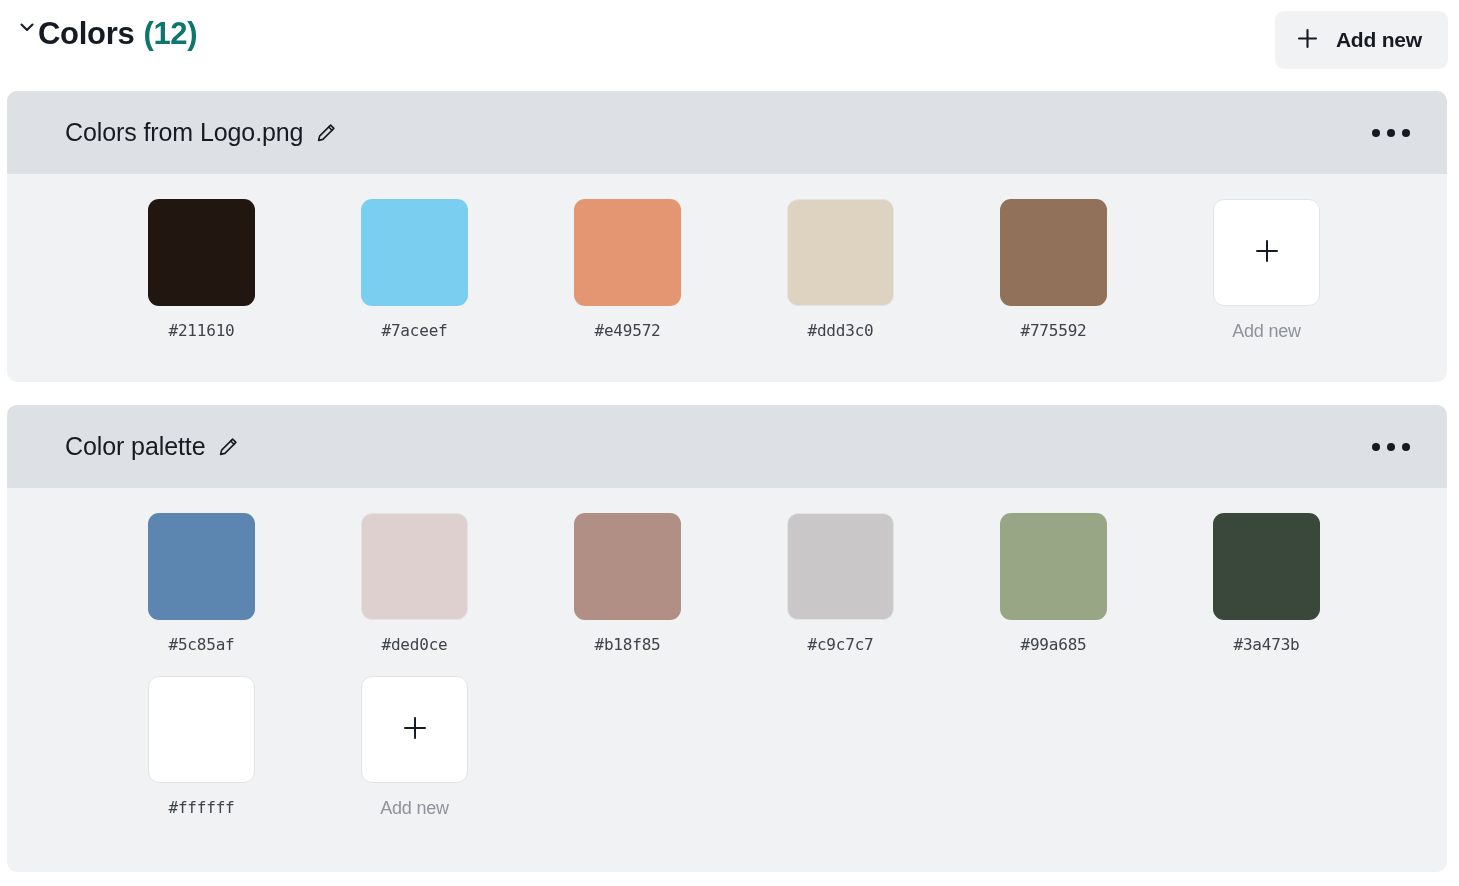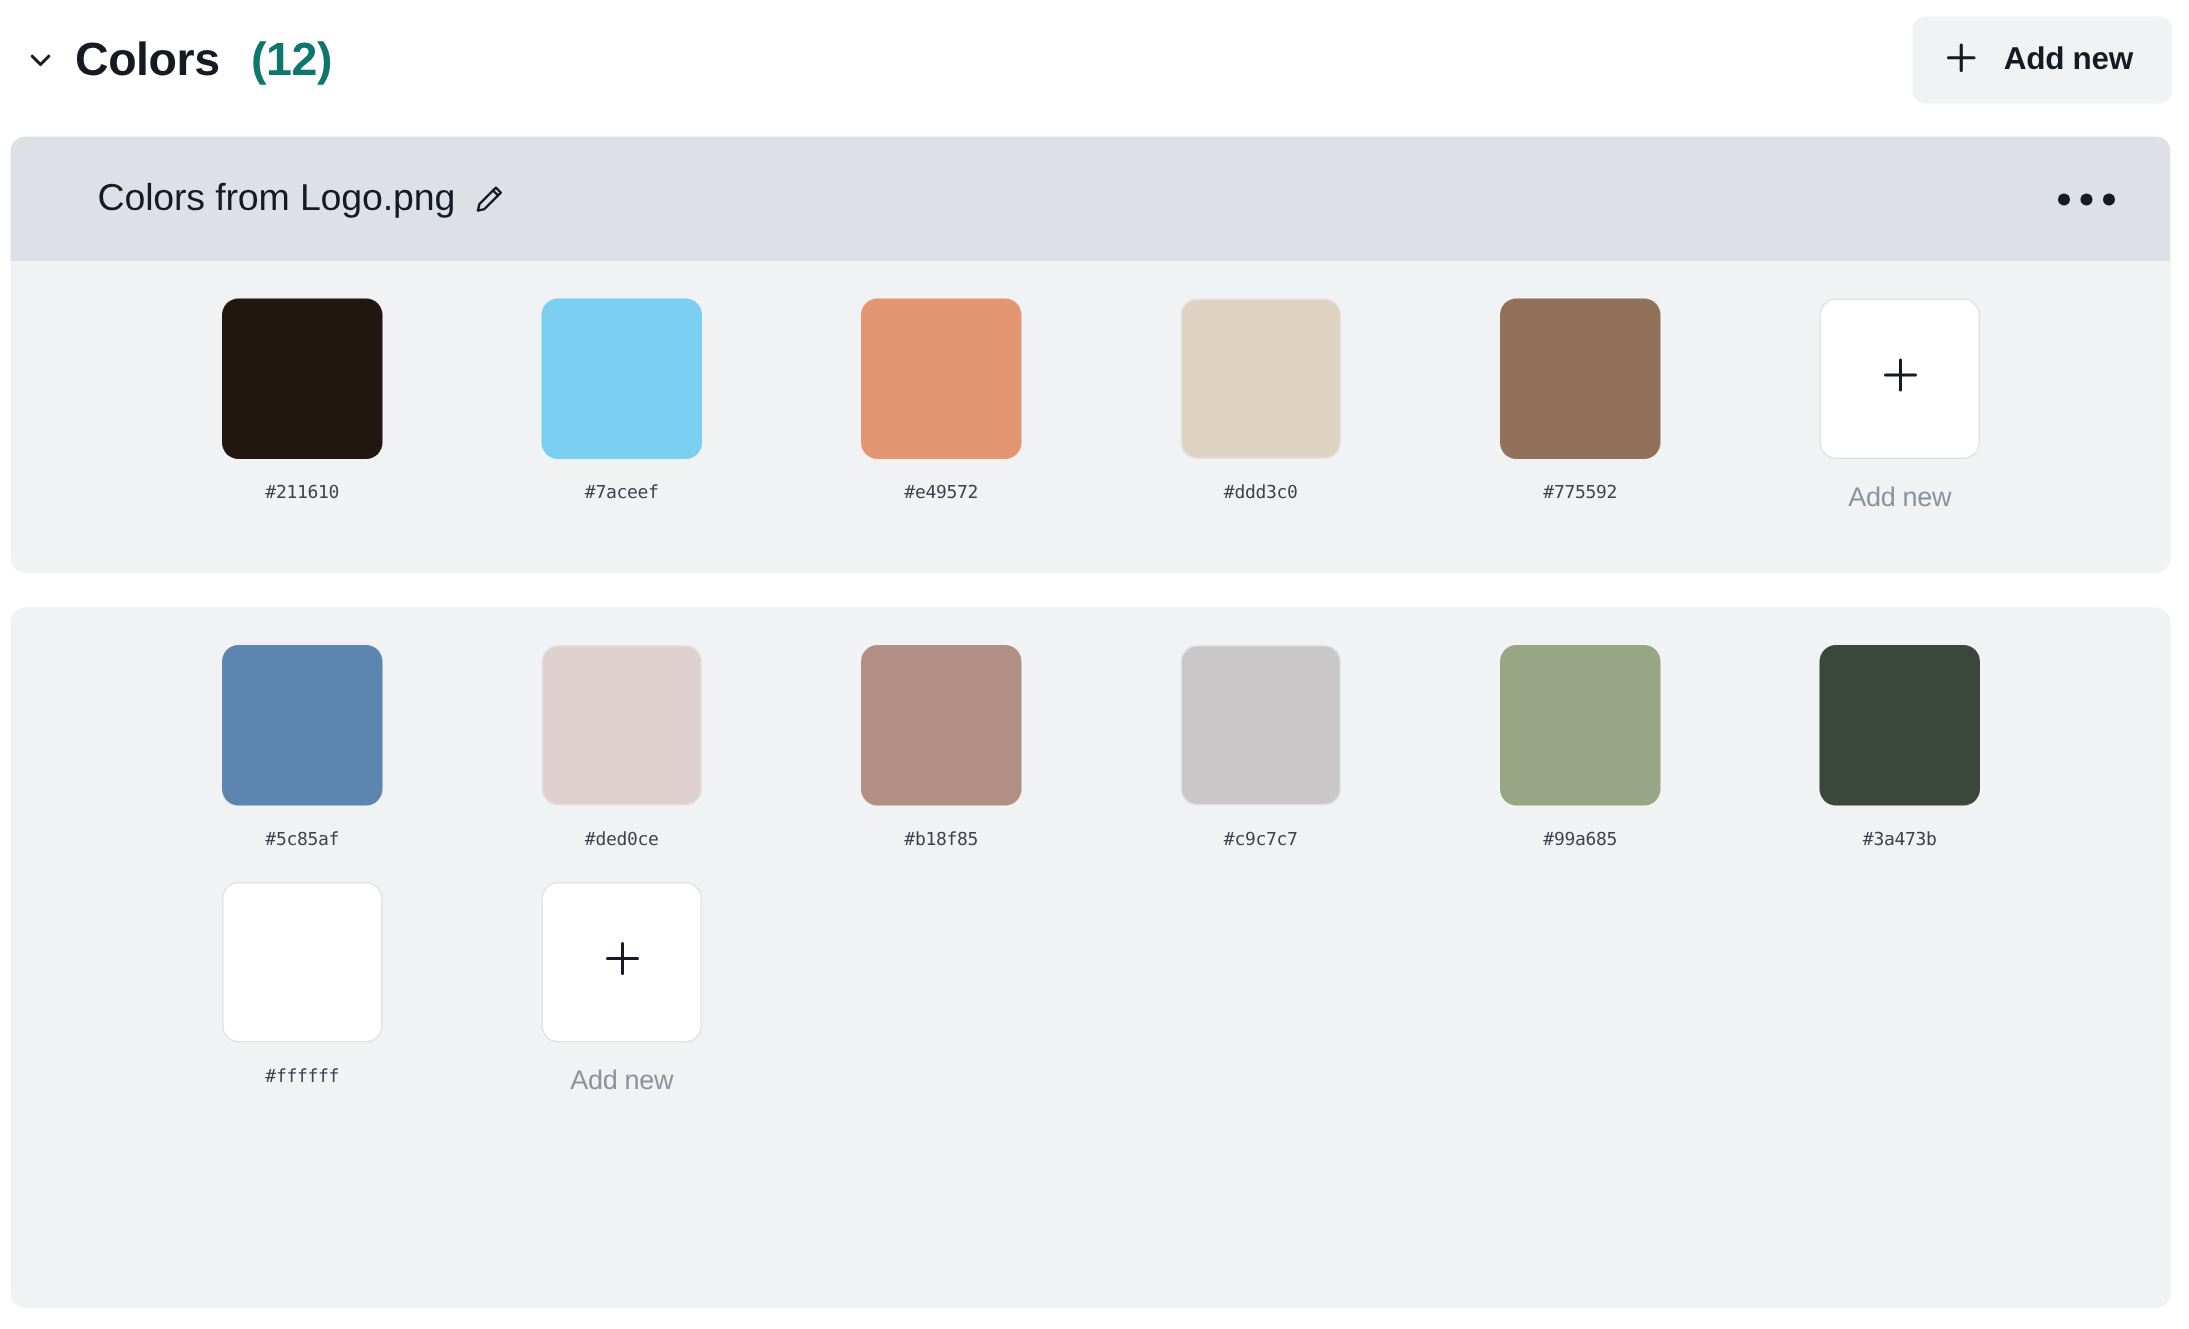--- a/index.html
+++ b/index.html
@@ -25,22 +25,22 @@
     left: 0; top: 0;
     width: 1459px;
     height: 84px;
   }
 
   .heading {
     position: absolute;
     left: 16px;
     top: 16px;
     display: flex;
-    align-items: center;
-    gap: 12px;
+    align-items: flex-start;
+    gap: 0;
     height: 48px;
     cursor: pointer;
   }
 
   .chevron-btn {
     width: 22px;
     height: 22px;
     display: flex;
     align-items: center;
     justify-content: center;
@@ -179,21 +179,21 @@
     background: #ffffff;
     border: 1px solid #e2e3e5;
     display: flex;
     align-items: center;
     justify-content: center;
   }
 
   .swatch-label {
     margin-top: 15px;
     font-family: "DejaVu Sans Mono", "Liberation Mono", monospace;
-    font-size: 12px;
+    font-size: 16px;
     color: #3d434b;
     letter-spacing: -0.2px;
     white-space: nowrap;
   }
   .swatch-label.muted {
     font-family: "Liberation Sans", sans-serif;
     font-size: 18px;
     color: #8c939b;
   }
 </style>
@@ -268,20 +268,36 @@
             <div class="swatch addtile">
               <span><svg width="30" height="30" viewBox="0 0 30 30" fill="none">
                   <path d="M15 5 V25 M5 15 H25" stroke="#161b23" stroke-width="2" stroke-linecap="round"></path>
                 </svg></span>
             </div>
             <div class="swatch-label muted">Add new</div>
           </div>
         </div>
       </div>
       <div class="card" id="card-1">
+        <div class="card-header">
+          <div class="card-title-wrap">
+            <span class="card-title">Color palette</span>
+            <span class="pencil-btn">
+              <svg width="22" height="22" viewBox="0 0 22 22" fill="none">
+                <path d="M15.6 3.1 L18.9 6.4 L7.9 17.4 L3.6 18.4 L4.6 14.1 Z" stroke="#161b23" stroke-width="1.6" stroke-linejoin="round"></path>
+                <path d="M13.7 5.0 L17.0 8.3" stroke="#161b23" stroke-width="1.6" stroke-linecap="round"></path>
+              </svg>
+            </span>
+          </div>
+          <button class="card-menu-btn">
+            <span class="dot"></span>
+            <span class="dot"></span>
+            <span class="dot"></span>
+          </button>
+        </div>
         <div class="swatch-grid">
           <div class="swatch-cell">
             <div class="swatch" style="background: rgb(92, 133, 175);"></div>
             <div class="swatch-label">#5c85af</div>
           </div>
           <div class="swatch-cell">
             <div class="swatch bordered" style="background: rgb(222, 208, 206);"></div>
             <div class="swatch-label">#ded0ce</div>
           </div>
           <div class="swatch-cell">

